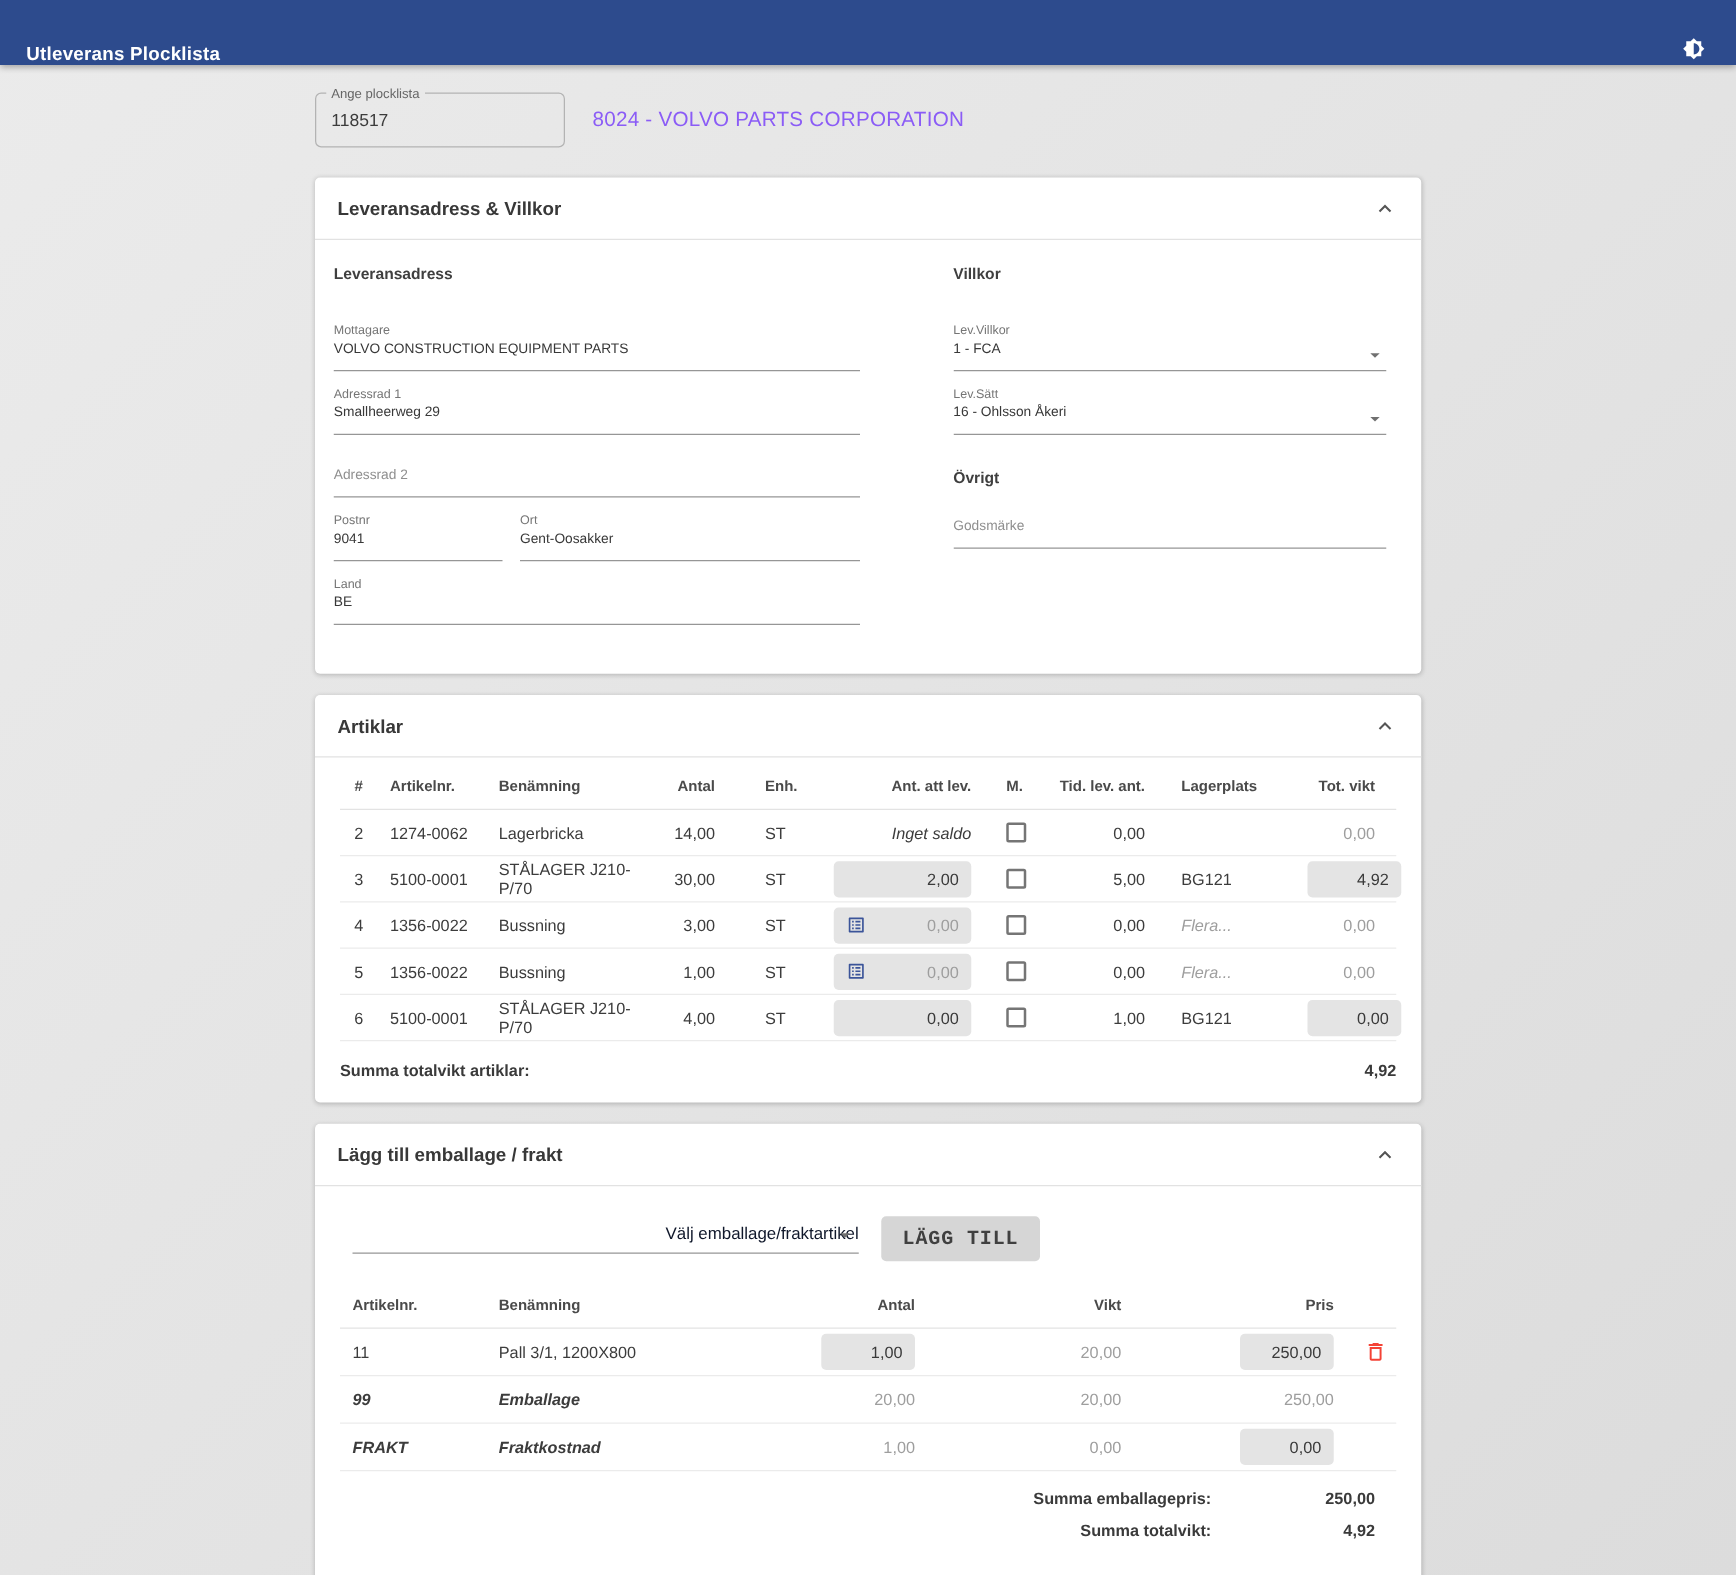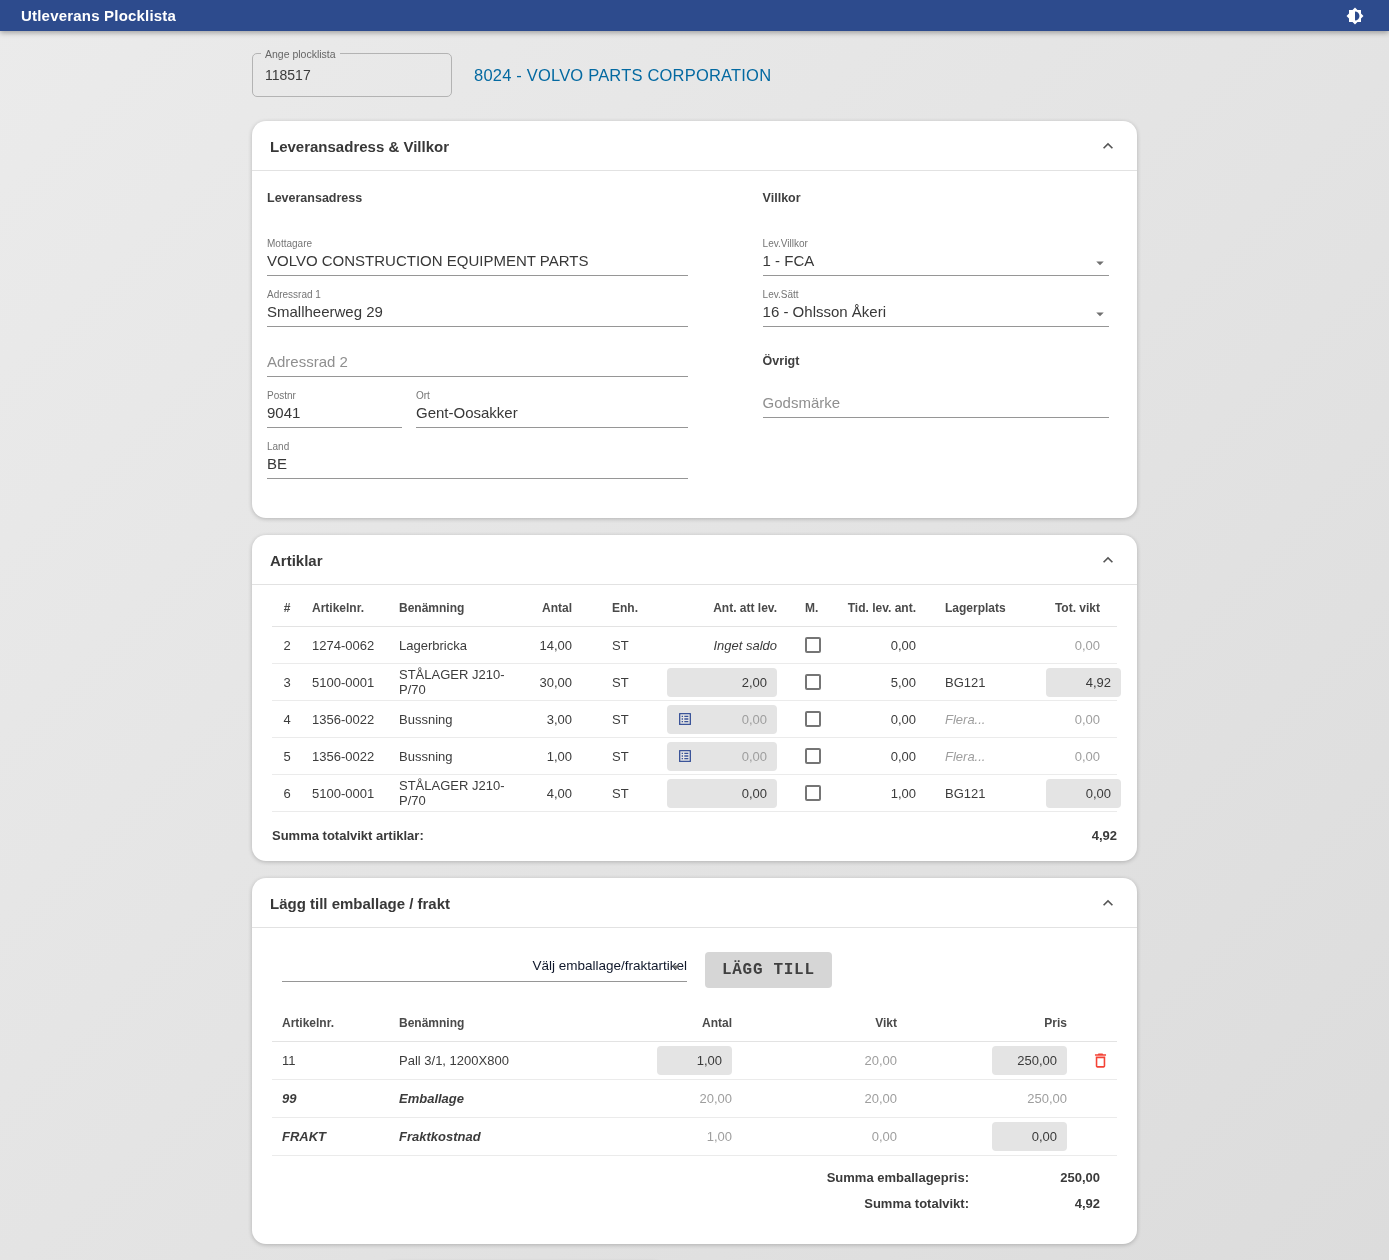--- a/index.html
+++ b/index.html
@@ -5,57 +5,57 @@
   * { box-sizing: border-box; margin: 0; padding: 0; }
   html,body { width: 1389px; height: 1260px; }
   body {
     font-family: "Liberation Sans", sans-serif;
     background: linear-gradient(135deg, #ebebeb 0%, #e3e3e3 55%, #dcdcdc 100%);
     color: #3c3c3c;
     overflow: hidden;
   }
   
   .appbar {
-    height: 31px; background: #2d4b8d; color: #fff;
-    display: flex; align-items: center; justify-content: space-between;
+    height: 52px; background: #2d4b8d; color: #fff;
+    display: flex; align-items: flex-end; justify-content: space-between;
     padding: 0 21px; box-shadow: 0 2px 5px rgba(0,0,0,.3);
   }
   .appbar .title { font-size: 15px; font-weight: 700; letter-spacing: .2px; }
   .theme-btn { width: 26px; height: 26px; display: flex; align-items: center; justify-content: center; cursor: pointer; }
   .theme-btn svg { width: 18px; height: 18px; fill: #fff; }
 
   
   .content { width: 885px; margin: 0 auto; }
   .top-row { display: flex; align-items: center; margin: 22px 0 24px; }
   .outlined-field { position: relative; width: 200px; height: 44px; border: 1px solid #b3b3b3; border-radius: 5px; text-decoration: underline; }
   .outlined-field label {
     position: absolute; top: -6px; left: 8px; font-size: 10.5px; color: #666;
     background: #e9e9e9; padding: 0 4px; border-radius: 2px;
   }
   .outlined-field input {
     width: 100%; height: 100%; border: none; outline: none; background: transparent;
     font-family: "Liberation Sans", sans-serif; font-size: 14px; color: #3c3c3c; padding: 0 12px;
   }
-  .customer { margin-left: 22px; font-size: 16.5px; color: #0369a1; letter-spacing: .2px; }
-
-  
-  .card { background: #fff; border-radius: 14px; box-shadow: 0 1px 4px rgba(0,0,0,.22); margin-bottom: 17px; }
+  .customer { margin-left: 22px; font-size: 16.5px; color: #8b5cf6; letter-spacing: .2px; }
+
+  
+  .card { background: #fff; border-radius: 4px; box-shadow: 0 1px 4px rgba(0,0,0,.22); margin-bottom: 17px; }
   .card-header { display: flex; align-items: center; justify-content: space-between; padding: 14px 18px 13px; border-bottom: 1px solid #e2e2e2; }
   .card-header h2 { font-size: 15px; font-weight: 700; color: #383838; }
   .collapse-btn { width: 22px; height: 22px; display: flex; align-items: center; justify-content: center; cursor: pointer; }
   .collapse-btn svg { width: 20px; height: 20px; fill: #555; }
 
   
   .addr-body { display: flex; padding: 20px 28px 26px 15px; }
   .col-left { width: 425px; margin-right: 75px; }
   .col-right { width: 350px; }
   .section-title { font-size: 12.5px; font-weight: 700; color: #3f3f3f; margin-bottom: 33px; }
   .field { margin-bottom: 13px; }
   .flabel { font-size: 10px; color: #757575; margin-bottom: 3px; }
-  .fvalue { font-size: 15px; color: #383838; padding-bottom: 6px; border-bottom: 1px solid #969696; min-height: 24px; position: relative; }
+  .fvalue { font-size: 11px; color: #383838; padding-bottom: 6px; border-bottom: 1px solid #969696; min-height: 24px; position: relative; }
   .fvalue.placeholder { color: #8f8f8f; }
   .fvalue .dd-arrow { position: absolute; right: 0; top: 2px; width: 18px; height: 18px; fill: #707070; }
   .field-row { display: flex; gap: 14px; }
   .w-postnr { width: 135px; }
   .w-ort { flex: 1; }
   .field.empty-gap { margin-top: 26px; }
   .ovrigt-title { margin-top: 27px; margin-bottom: 26px; }
 
   
   .tbl-wrap { padding: 4px 20px 8px; }

